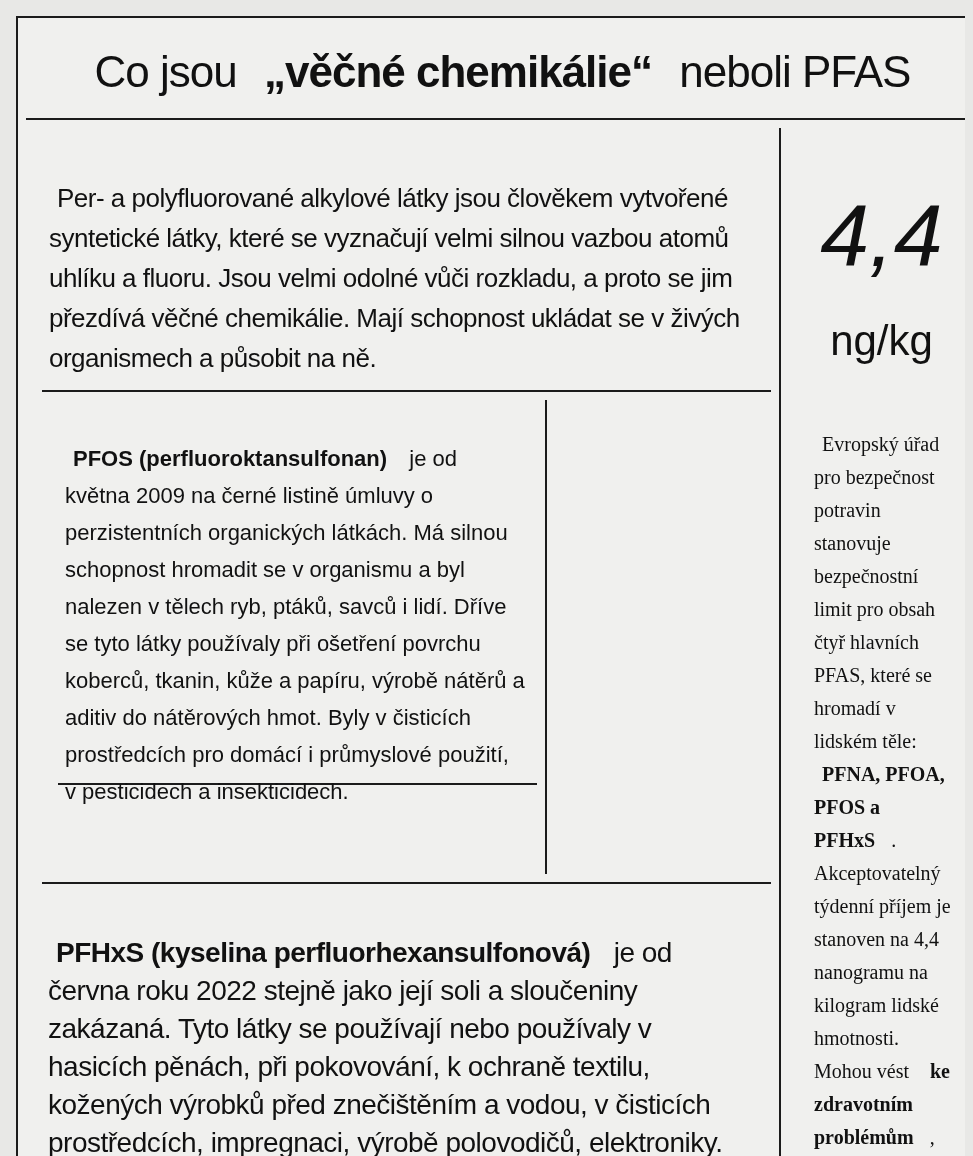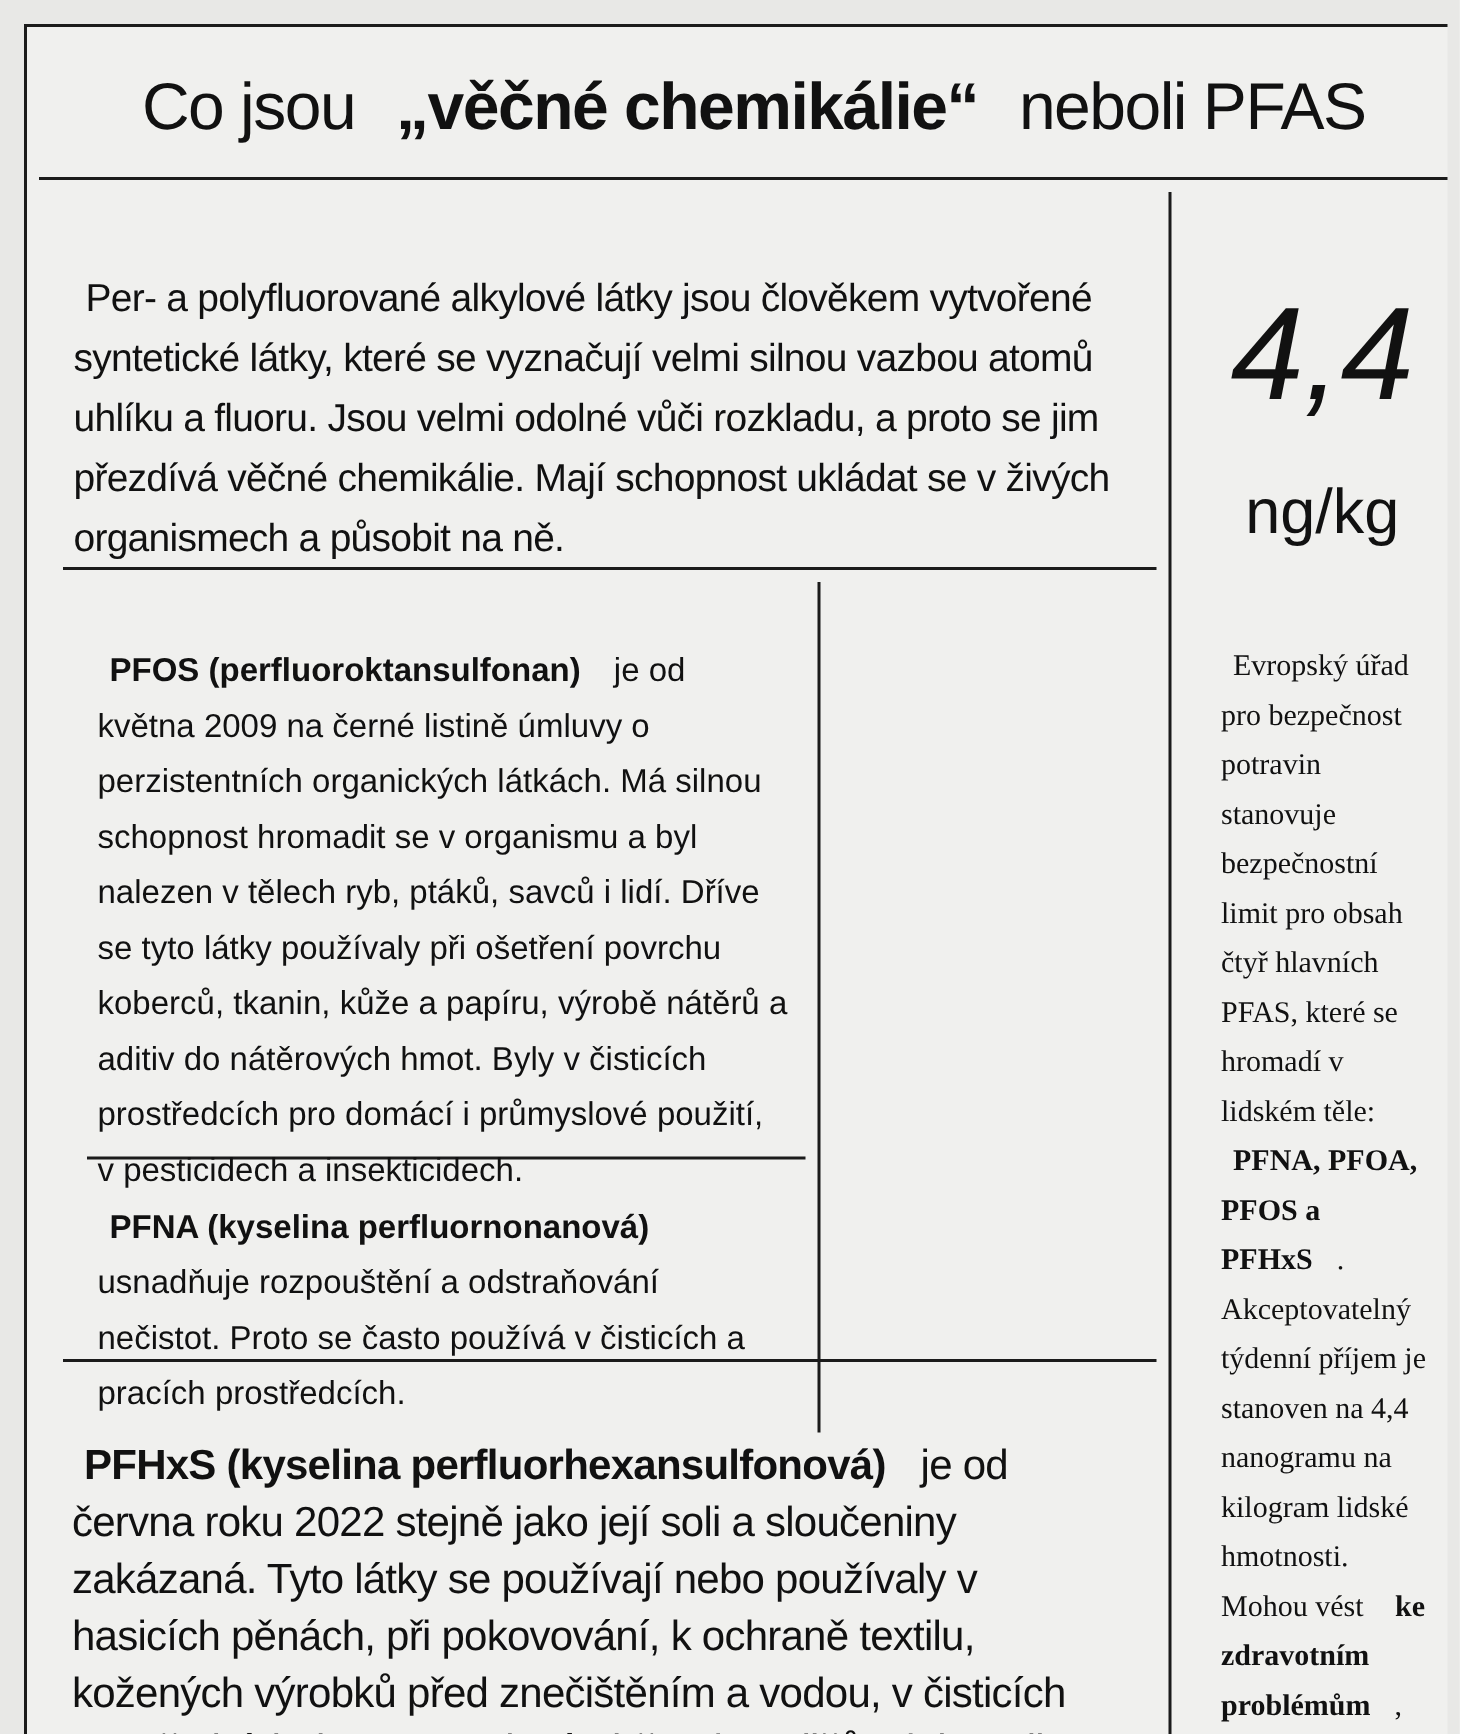--- a/index.html
+++ b/index.html
@@ -46,21 +46,20 @@
     padding: 42px 10px 0 7px;
     font-size: 26px;
     line-height: 40px;
     letter-spacing: -0.5px;
   }
 
   .middle-row {
     height: 528px;
     border-bottom: 2px solid #1b1b1b;
     display: flex;
-    flex-direction: column;
   }
   .mid-left {
     width: 497px;
     border-right: 2px solid #1b1b1b;
     display: flex;
     flex-direction: column;
   }
   .pfos-cell {
     height: 377px;
     border-bottom: 2px solid #1b1b1b;
@@ -135,21 +134,20 @@
 
     <div class="left-col">
 
       <div class="intro-cell">
         <span>Per- a polyfluorované alkylové látky jsou člověkem vytvořené syntetické látky, které se vyznačují velmi silnou vazbou atomů uhlíku a fluoru. Jsou velmi odolné vůči rozkladu, a proto se jim přezdívá věčné chemikálie. Mají schopnost ukládat se v živých organismech a působit na ně.</span>
       </div>
 
       <div class="middle-row">
         <div class="mid-left">
           <div class="pfos-cell"><span class="seg-b">PFOS (perfluoroktansulfonan)</span><span> je od května 2009 na černé listině úmluvy o perzistentních organických látkách. Má silnou schopnost hromadit se v organismu a byl nalezen v tělech ryb, ptáků, savců i lidí. Dříve se tyto látky používaly při ošetření povrchu koberců, tkanin, kůže a papíru, výrobě nátěrů a aditiv do nátěrových hmot. Byly v čisticích prostředcích pro domácí i průmyslové použití, v pesticidech a insekticidech.</span></div>
-          <div class="pfna-cell"><span class="seg-b">PFNA (kyselina perfluornonanová)</span><span> usnadňuje rozpouštění a odstraňování nečistot. Proto se často používá v čisticích a pracích prostředcích.</span></div>
         </div>
       </div>
 
       <div class="pfhxs-cell"><span class="seg-b">PFHxS (kyselina perfluorhexansulfonová)</span><span> je od června roku 2022 stejně jako její soli a sloučeniny zakázaná. Tyto látky se používají nebo používaly v hasicích pěnách, při pokovování, k ochraně textilu, kožených výrobků před znečištěním a vodou, v čisticích prostředcích, impregnaci, výrobě polovodičů, elektroniky.</span></div>
 
     </div>
 
     <div class="right-col">
       <div class="limit-value">4,4</div>
       <div class="limit-unit">ng/kg</div>

